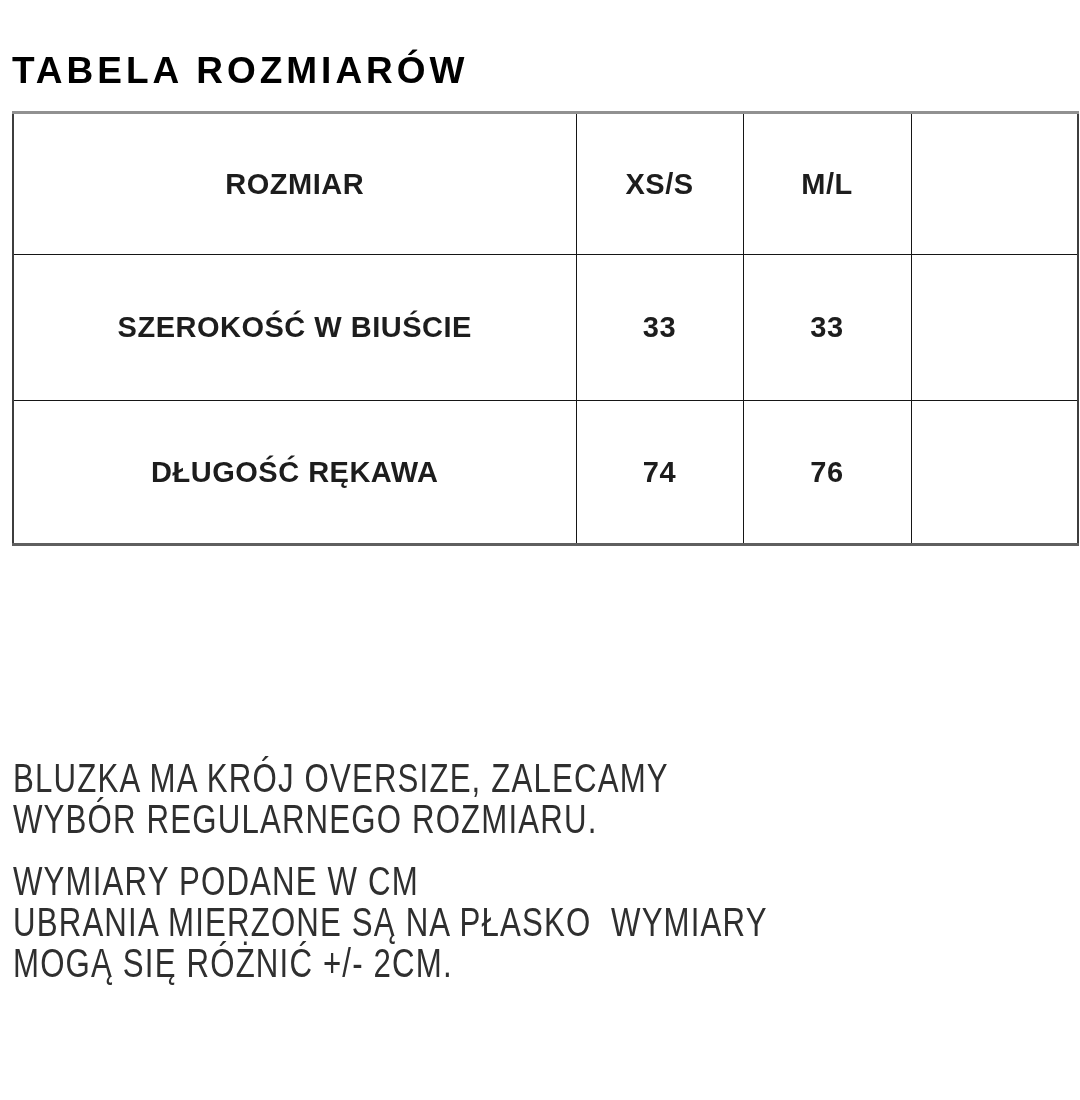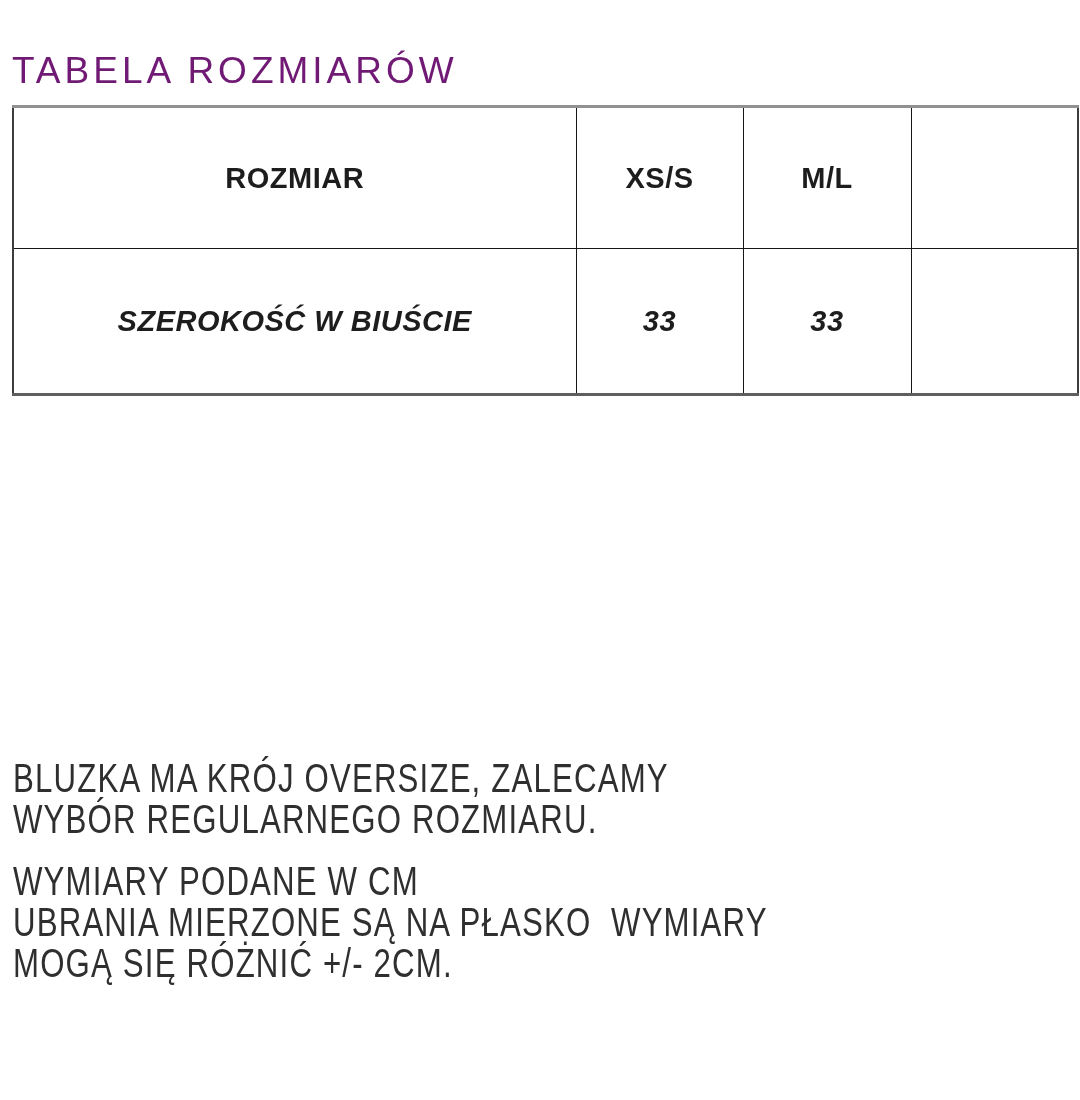--- a/index.html
+++ b/index.html
@@ -10,51 +10,51 @@
     position: relative;
     font-family: "Liberation Sans", "DejaVu Sans", sans-serif;
     overflow: hidden;
   }
 
   .title {
     position: absolute;
     left: 12px;
     top: 50px;
     font-size: 37px;
-    font-weight: 400;
+    font-weight: 700;
     letter-spacing: 4px;
-    color: #701a75;
+    color: #000000;
     white-space: nowrap;
   }
 
   table.size-table {
     position: absolute;
     left: 12px;
-    top: 105px;
+    top: 111px;
     width: 1065px;
     border-collapse: collapse;
     table-layout: fixed;
     border-top: 3px solid #919191;
     border-bottom: 3px solid #5f5f5f;
     border-left: 2px solid #3d3d3d;
     border-right: 2px solid #3d3d3d;
   }
   table.size-table th,
   table.size-table td {
     border: 1.5px solid #161616;
     text-align: center;
     vertical-align: middle;
     font-weight: 700;
     font-size: 29px;
     letter-spacing: 0.5px;
     color: #1d1d1d;
     padding: 0;
   }
   tr.r-header  { height: 142px; }
-  tr.r-bust    { height: 146px; font-style: italic; }
+  tr.r-bust    { height: 146px; }
   tr.r-sleeve  { height: 144px; }
   tr.r-length  { height: 140px; }
 
   .notes {
     position: absolute;
     left: 13px;
     top: 758px;
     width: 1000px;
     transform: scaleX(0.78);
     transform-origin: 0 0;
@@ -94,20 +94,26 @@
         <th></th>
       </tr>
     </thead>
     <tbody>
       <tr class="r-bust">
         <td>SZEROKOŚĆ W BIUŚCIE</td>
         <td>33</td>
         <td>33</td>
         <td></td>
       </tr>
+      <tr class="r-sleeve">
+        <td>DŁUGOŚĆ RĘKAWA</td>
+        <td>74</td>
+        <td>76</td>
+        <td></td>
+      </tr>
     </tbody>
   </table>
 
   <div class="notes">
     <p class="note">
       <span class="note-line">BLUZKA MA KRÓJ OVERSIZE, ZALECAMY</span>
       <span class="note-line">WYBÓR REGULARNEGO ROZMIARU.</span>
     </p>
     <p class="note">
       <span class="note-line">WYMIARY PODANE W CM</span>

